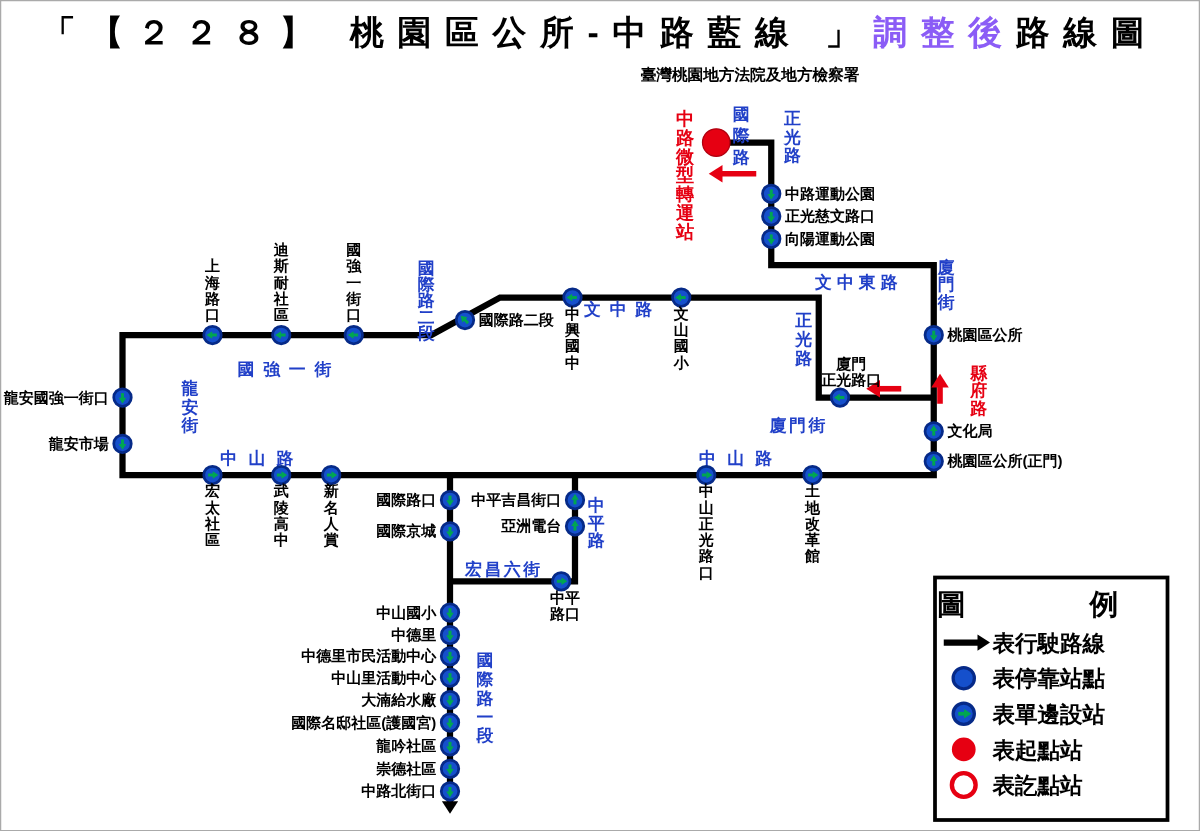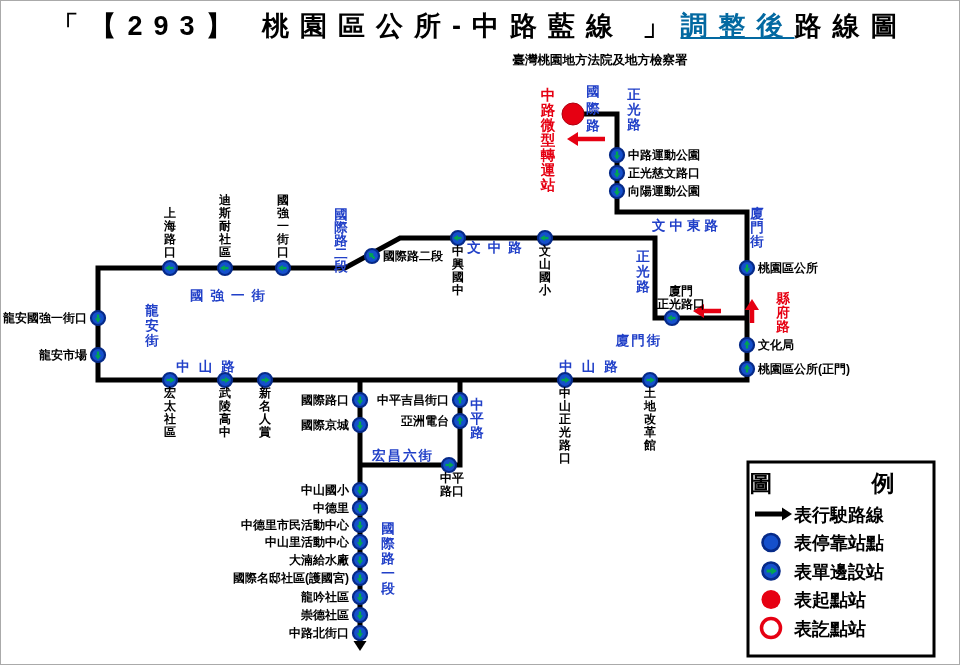--- a/index.html
+++ b/index.html
@@ -2,36 +2,36 @@
 <html><head>
 <meta charset="utf-8">
 <style>
   html,body{margin:0;padding:0;background:#fff;}
   .page{position:relative;width:960px;height:665px;background:#fff;
         box-shadow:inset 0 0 0 1px #aaa;
         font-family:"Liberation Sans",sans-serif;overflow:hidden;}
   .title{position:absolute;top:8px;left:0;width:100%;text-align:center;
          font-size:27px;font-weight:bold;letter-spacing:11px;white-space:nowrap;
          color:#000;z-index:2;}
-  .title .red{color:#0369a1;text-decoration:underline;}
+  .title .red{color:#8b5cf6;}
   svg{position:absolute;left:0;top:0;}
   svg text{font-family:"Liberation Sans",sans-serif;font-weight:bold;}
   .stoplabel{font-size:12px;fill:#000;}
   .street{font-size:13.5px;}
   .terminal-label{font-size:14.5px;fill:#e60012;}
   .note{font-size:12.5px;fill:#000;}
   .legend-title{font-size:23px;fill:#000;}
   .legend-label{font-size:18px;fill:#000;}
 </style>
 </head>
 <body>
 
 <div class="page">
   <div class="title">
-    <span>「【293】 桃園區公所-中路藍線 」</span><span class="red">調整後</span><span>路線圖</span>
+    <span>「【２２８】 桃園區公所-中路藍線 」</span><span class="red">調整後</span><span>路線圖</span>
   </div>
   <svg id="route-map" width="960" height="665" viewBox="0 0 960 665">
     <text x="600" y="64" text-anchor="middle" class="note">臺灣桃園地方法院及地方檢察署</text>
   <polyline points="573,114 617,114 617,212 747,212 747,380 98,380 98,268 345,268 400,238 655,238 655,318 747,318" fill="none" stroke="#000000" stroke-width="5"></polyline>
       <polyline points="460,380 460,465 360,465" fill="none" stroke="#000000" stroke-width="5"></polyline>
       <polyline points="360,380 360,642" fill="none" stroke="#000000" stroke-width="5"></polyline>
       <g transform="translate(360,651) rotate(90)">
         <path d="M0,0 L-10,-6.5 L-10,6.5 Z" fill="#000000"></path>
       </g>
       <g transform="translate(567,139) rotate(180)">

